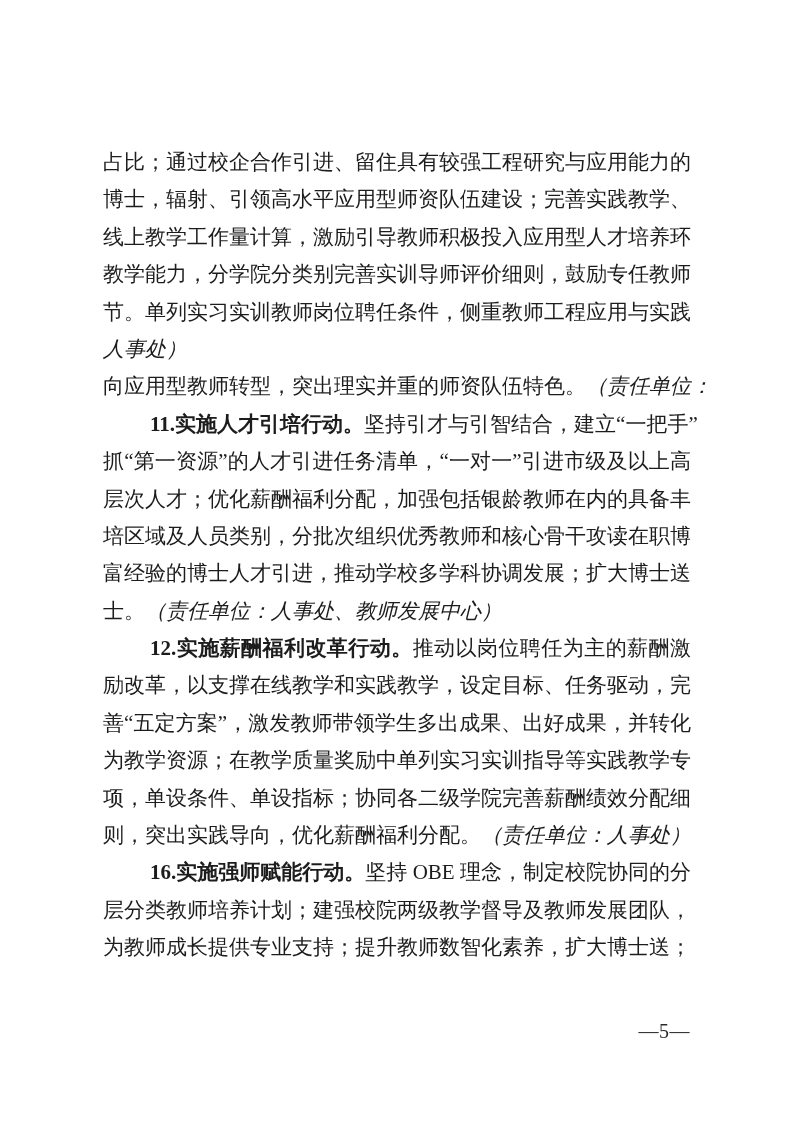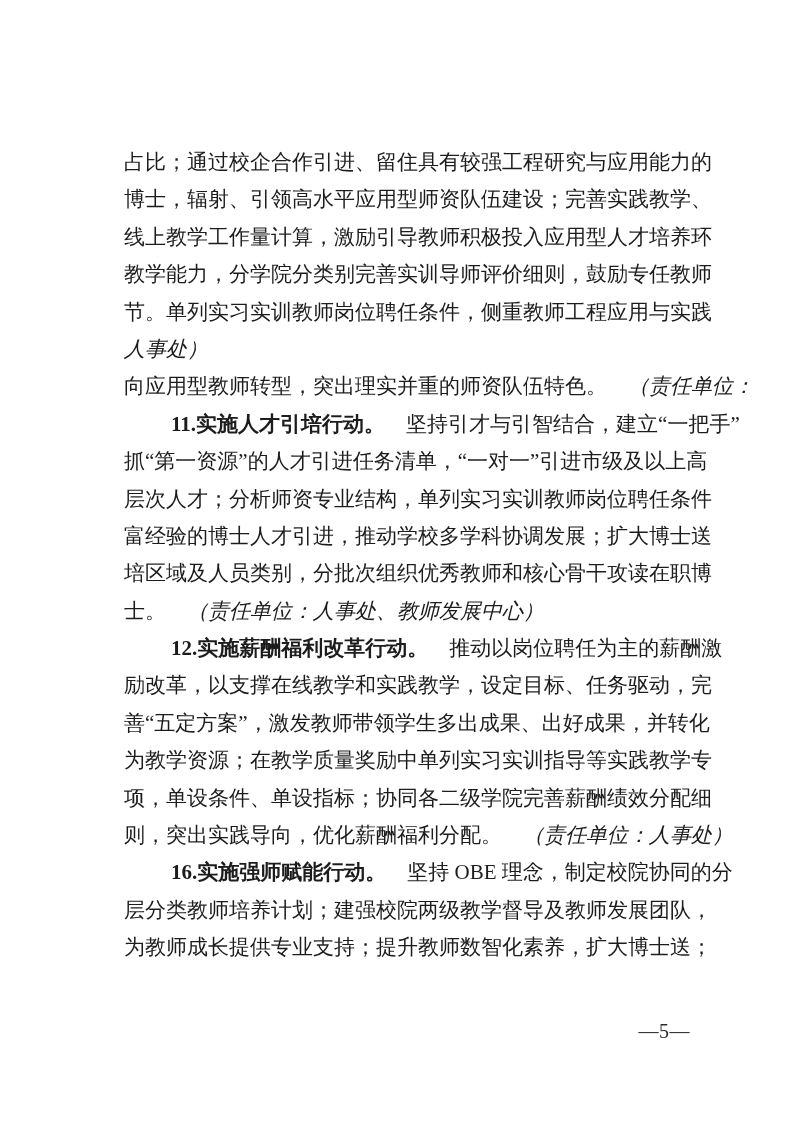--- a/index.html
+++ b/index.html
@@ -26,21 +26,21 @@
     text-align: justify;
     text-align-last: justify;
     text-justify: inter-character;
   }
   .ln.short {
     text-align-last: left;
   }
   .ln.indent {
     padding-left: 47px;
   }
-  .seg { display: inline; margin-left: 21px; }
+  .seg { display: inline; }
   .b { font-weight: bold; }
   .k { font-style: italic; }
   .pagenum {
     position: absolute;
     top: 1018px;
     right: 104px;
     font-size: 20px;
     line-height: 26px;
     color: #2a2a2a;
     letter-spacing: 0.5px;
@@ -55,23 +55,23 @@
     <div class="ln"><span class="seg">占比；通过校企合作引进、留住具有较强工程研究与应用能力的</span></div>
     <div class="ln"><span class="seg">博士，辐射、引领高水平应用型师资队伍建设；完善实践教学、</span></div>
     <div class="ln"><span class="seg">线上教学工作量计算，激励引导教师积极投入应用型人才培养环</span></div>
     <div class="ln"><span class="seg">教学能力，分学院分类别完善实训导师评价细则，鼓励专任教师</span></div>
     <div class="ln"><span class="seg">节。单列实习实训教师岗位聘任条件，侧重教师工程应用与实践</span></div>
     <div class="ln short"><span class="seg k">人事处）</span></div>
     <div class="ln"><span class="seg">向应用型教师转型，突出理实并重的师资队伍特色。</span><span class="seg k">（责任单位：</span></div>
 
     <div class="ln indent"><span class="seg b">11.实施人才引培行动。</span><span class="seg">坚持引才与引智结合，建立“一把手”</span></div>
     <div class="ln"><span class="seg">抓“第一资源”的人才引进任务清单，“一对一”引进市级及以上高</span></div>
-    <div class="ln"><span class="seg">层次人才；分析师资专业结构，单列实习实训教师岗位聘任条件</span></div>
+    <div class="ln"><span class="seg">层次人才；优化薪酬福利分配，加强包括银龄教师在内的具备丰</span></div>
+    <div class="ln"><span class="seg">培区域及人员类别，分批次组织优秀教师和核心骨干攻读在职博</span></div>
     <div class="ln"><span class="seg">富经验的博士人才引进，推动学校多学科协调发展；扩大博士送</span></div>
-    <div class="ln"><span class="seg">培区域及人员类别，分批次组织优秀教师和核心骨干攻读在职博</span></div>
     <div class="ln short"><span class="seg">士。</span><span class="seg k">（责任单位：人事处、教师发展中心）</span></div>
 
     <div class="ln indent"><span class="seg b">12.实施薪酬福利改革行动。</span><span class="seg">推动以岗位聘任为主的薪酬激</span></div>
     <div class="ln"><span class="seg">励改革，以支撑在线教学和实践教学，设定目标、任务驱动，完</span></div>
     <div class="ln"><span class="seg">善“五定方案”，激发教师带领学生多出成果、出好成果，并转化</span></div>
     <div class="ln"><span class="seg">为教学资源；在教学质量奖励中单列实习实训指导等实践教学专</span></div>
     <div class="ln"><span class="seg">项，单设条件、单设指标；协同各二级学院完善薪酬绩效分配细</span></div>
     <div class="ln"><span class="seg">则，突出实践导向，优化薪酬福利分配。</span><span class="seg k">（责任单位：人事处）</span></div>
 
     <div class="ln indent"><span class="seg b">16.实施强师赋能行动。</span><span class="seg">坚持 OBE 理念，制定校院协同的分</span></div>

